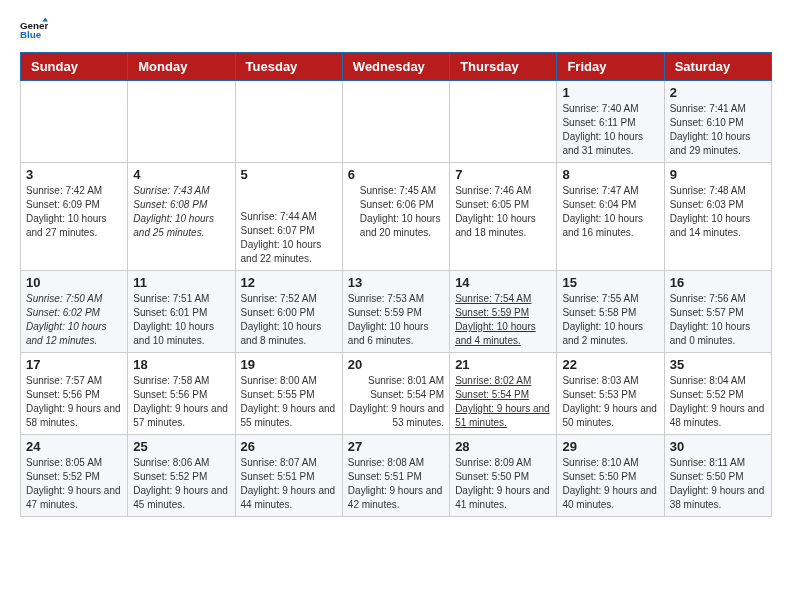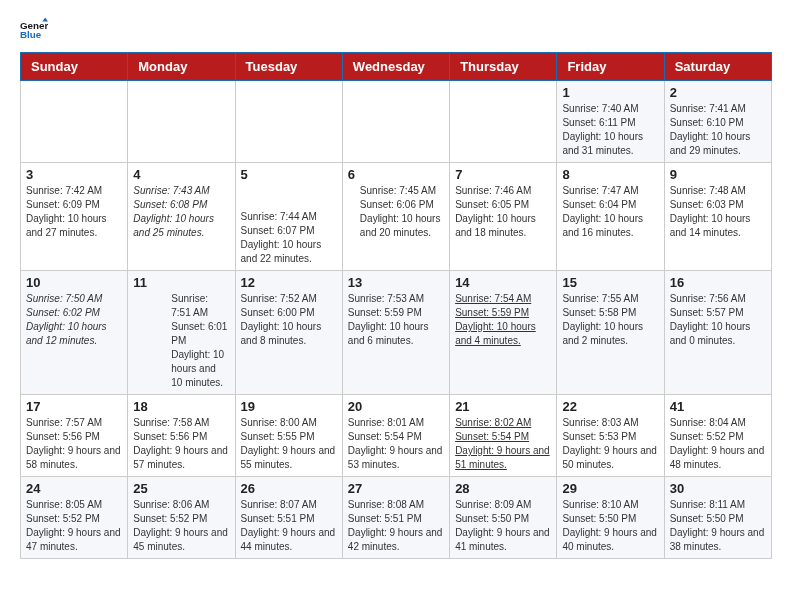--- a/index.html
+++ b/index.html
@@ -185,21 +185,21 @@
         </tr>
         <tr>
           <td>
             <span class="day-num">10</span>
             <div class="day-info" style="white-space: pre-line; font-style: italic;">Sunrise: 7:50 AM
 Sunset: 6:02 PM
 Daylight: 10 hours and 12 minutes.</div>
           </td>
           <td>
             <span class="day-num">11</span>
-            <div class="day-info" style="white-space: pre-line; margin-left: 38px;">Sunrise: 7:51 AM
+            <div class="day-info" style="white-space: pre-line;">Sunrise: 7:51 AM
 Sunset: 6:01 PM
 Daylight: 10 hours and 10 minutes.</div>
           </td>
           <td>
             <span class="day-num">12</span>
             <div class="day-info" style="white-space: pre-line;">Sunrise: 7:52 AM
 Sunset: 6:00 PM
 Daylight: 10 hours and 8 minutes.</div>
           </td>
           <td>
@@ -241,38 +241,38 @@
 Daylight: 9 hours and 57 minutes.</div>
           </td>
           <td>
             <span class="day-num">19</span>
             <div class="day-info" style="white-space: pre-line;">Sunrise: 8:00 AM
 Sunset: 5:55 PM
 Daylight: 9 hours and 55 minutes.</div>
           </td>
           <td>
             <span class="day-num">20</span>
-            <div class="day-info" style="white-space: pre-line;">Sunrise: 8:01 AM
+            <div class="day-info" style="white-space: pre-line; text-align: right;">Sunrise: 8:01 AM
 Sunset: 5:54 PM
 Daylight: 9 hours and 53 minutes.</div>
           </td>
           <td>
             <span class="day-num">21</span>
             <div class="day-info" style="white-space: pre-line; text-decoration: underline;">Sunrise: 8:02 AM
 Sunset: 5:54 PM
 Daylight: 9 hours and 51 minutes.</div>
           </td>
           <td>
             <span class="day-num">22</span>
             <div class="day-info" style="white-space: pre-line;">Sunrise: 8:03 AM
 Sunset: 5:53 PM
 Daylight: 9 hours and 50 minutes.</div>
           </td>
           <td>
-            <span class="day-num">41</span>
+            <span class="day-num">35</span>
             <div class="day-info" style="white-space: pre-line;">Sunrise: 8:04 AM
 Sunset: 5:52 PM
 Daylight: 9 hours and 48 minutes.</div>
           </td>
         </tr>
         <tr>
           <td>
             <span class="day-num">24</span>
             <div class="day-info" style="white-space: pre-line;">Sunrise: 8:05 AM
 Sunset: 5:52 PM

